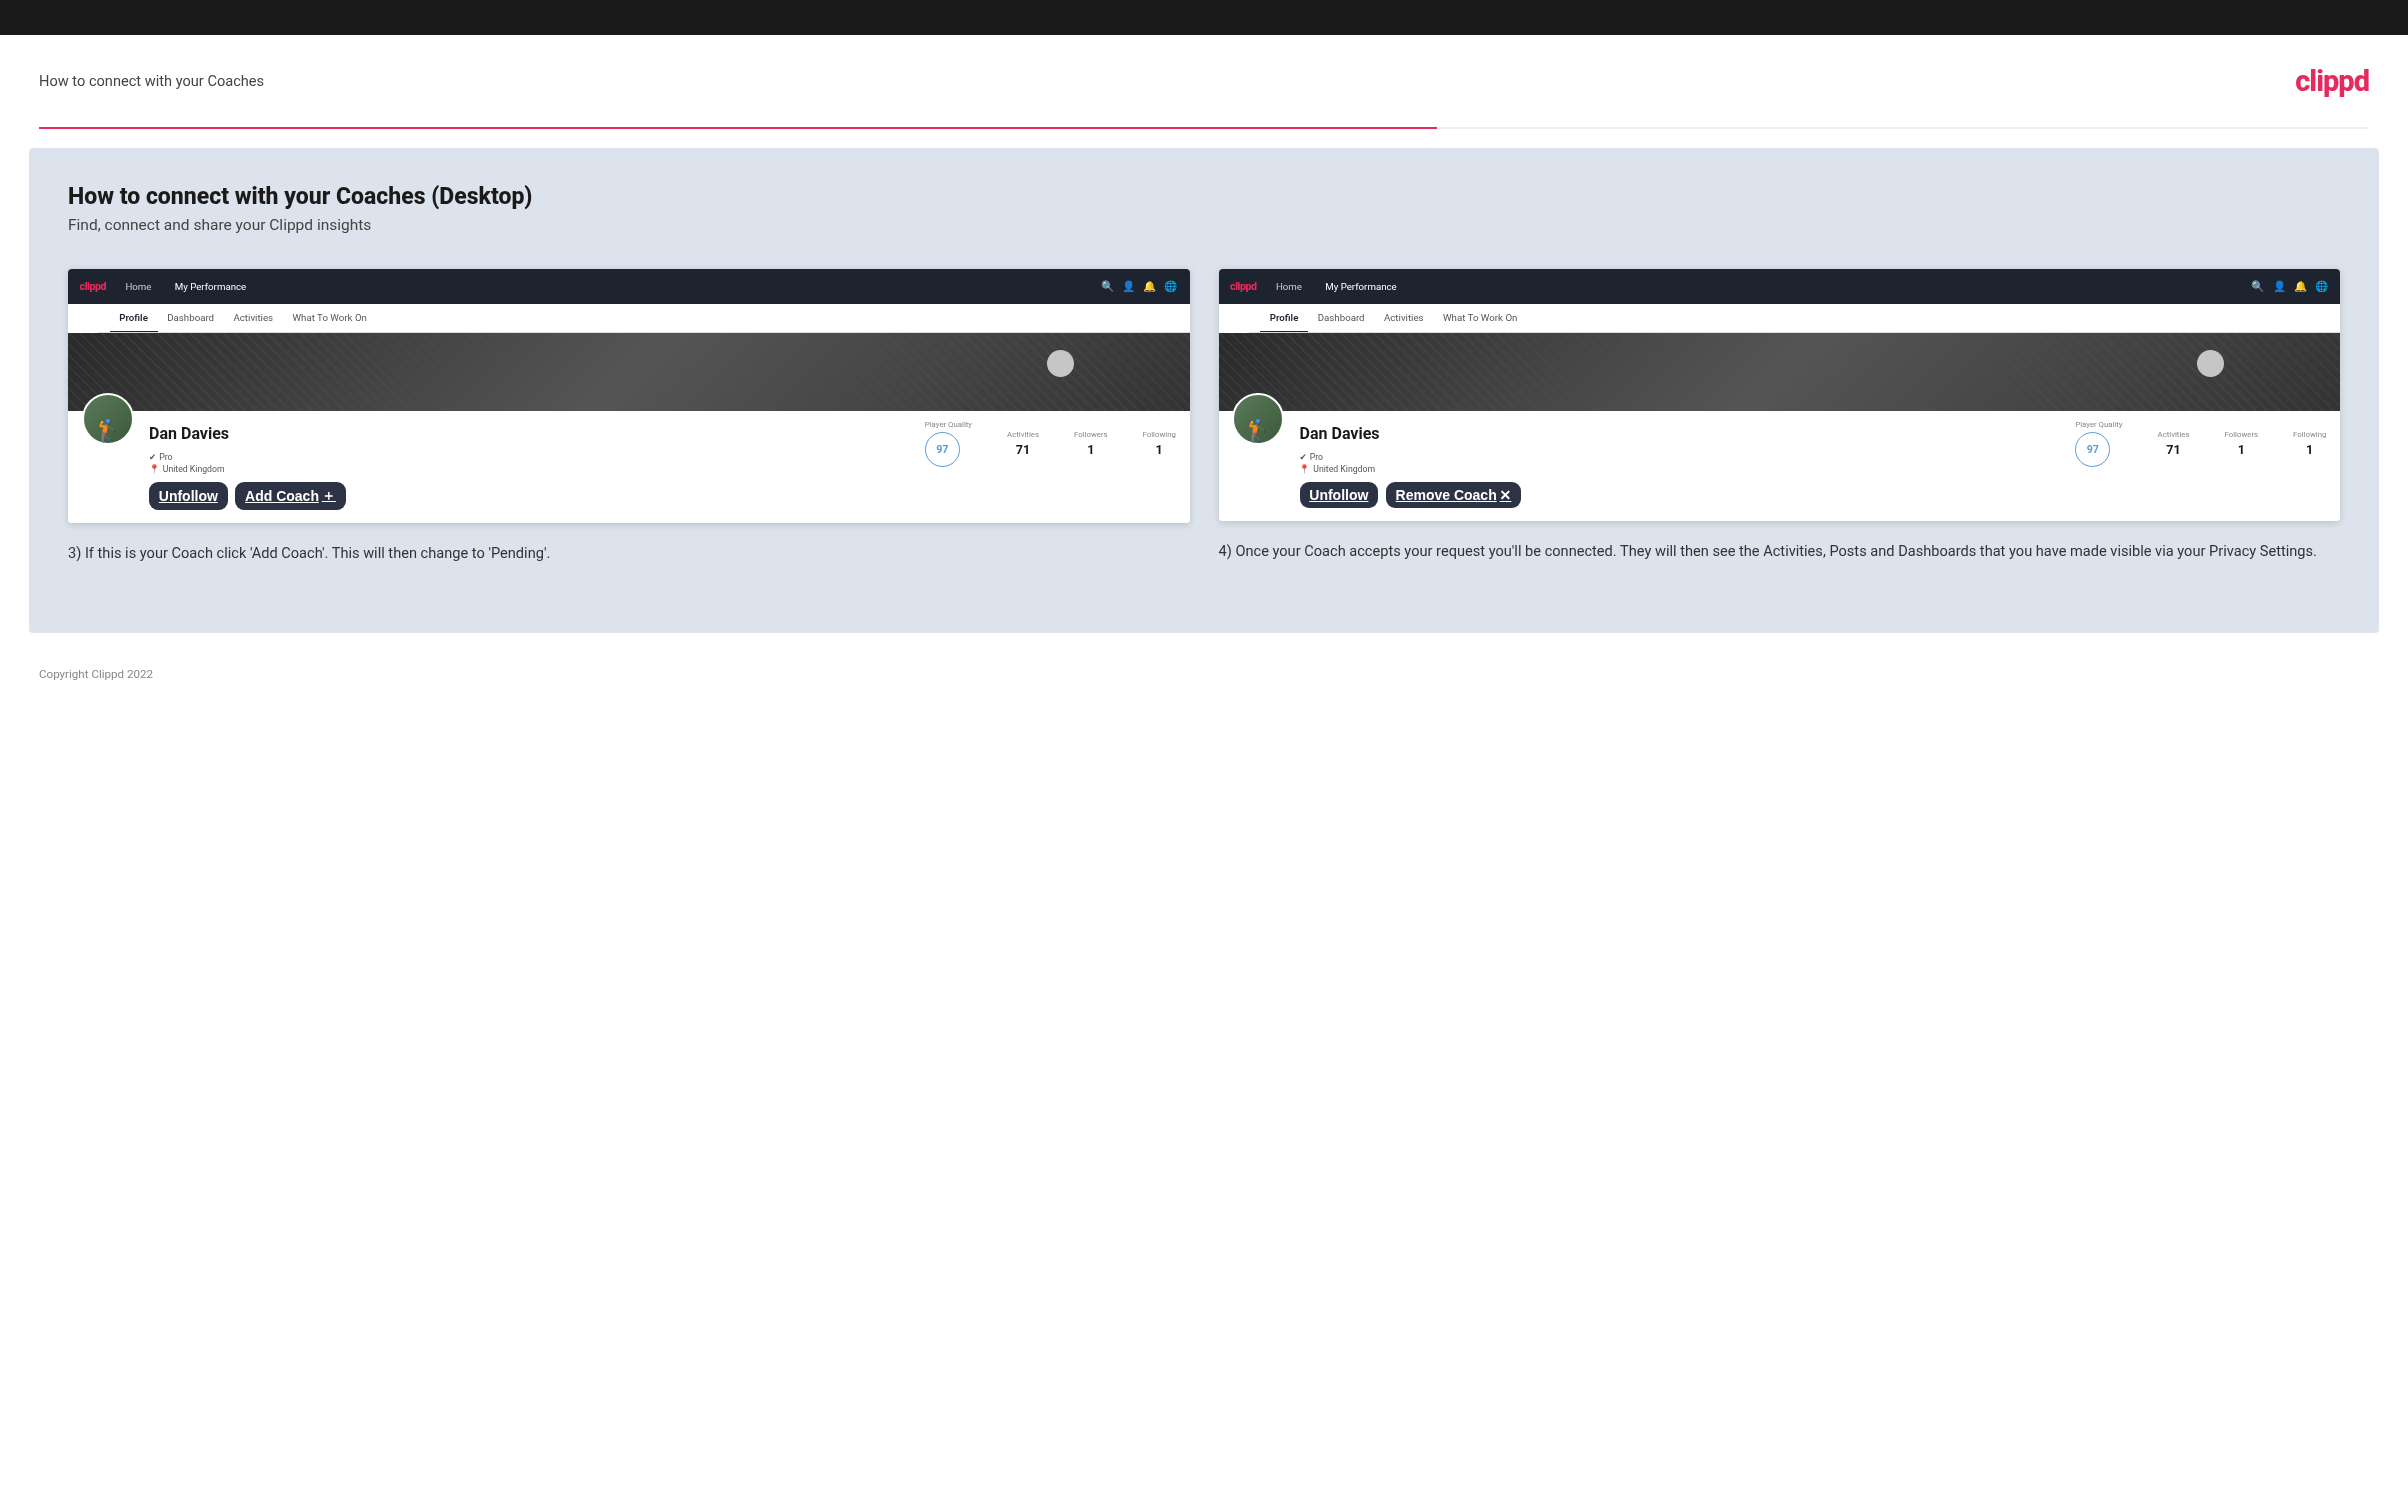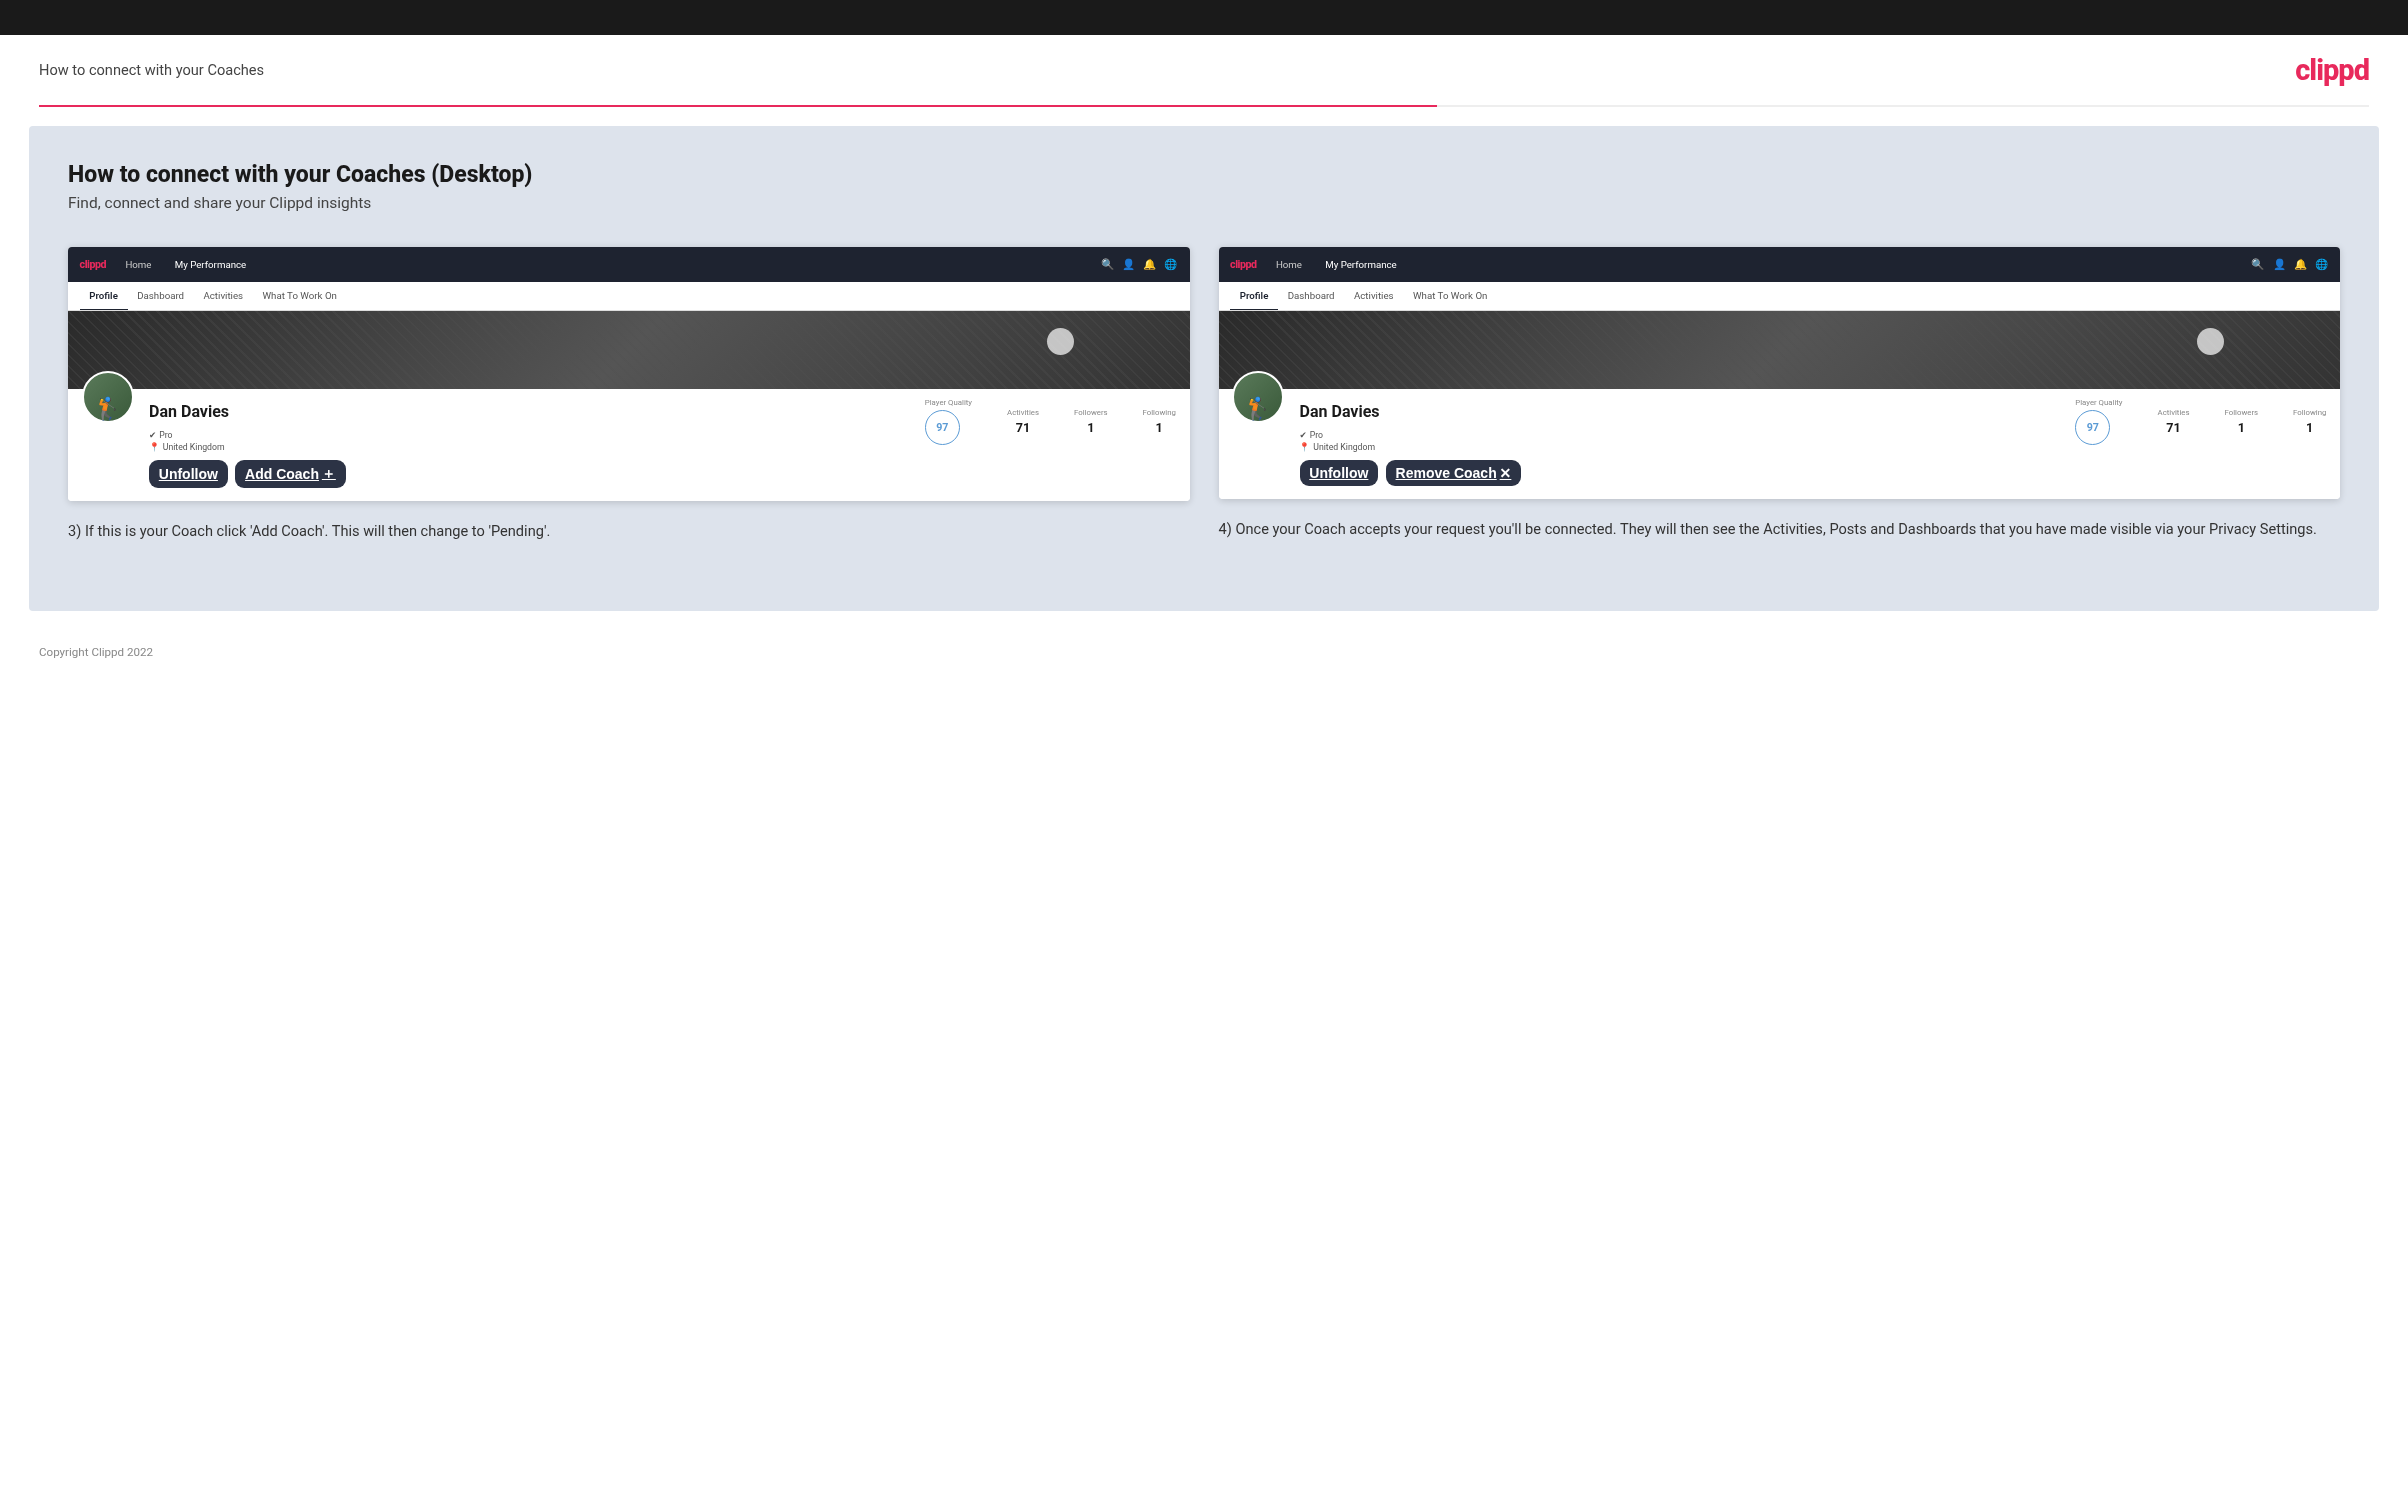--- a/index.html
+++ b/index.html
@@ -14,21 +14,21 @@
       background: #1a1a1a;
       height: 35px;
       width: 100%;
     }
 
     
     .header {
       display: flex;
       align-items: center;
       justify-content: space-between;
-      padding: 18px 39px;
+      padding: 29px 39px;
       background: #fff;
     }
     .header-title {
       font-size: 14.6px;
       color: #444;
     }
     .logo {
       font-size: 29px;
       font-weight: 800;
       color: #e8295c;
@@ -114,20 +114,21 @@
       color: #ccc;
       font-size: 10.7px;
     }
 
     
     .mock-tabs {
       display: flex;
       border-bottom: 1px solid #ddd;
       padding: 0 11.6px;
       background: #fff;
+      margin-left: 30px;
     }
     .mock-tab {
       font-size: 9.7px;
       padding: 7.8px 9.7px;
       color: #555;
       border-bottom: 1.9px solid transparent;
     }
     .mock-tab.active {
       color: #1e2330;
       border-bottom: 1.9px solid #1e2330;

